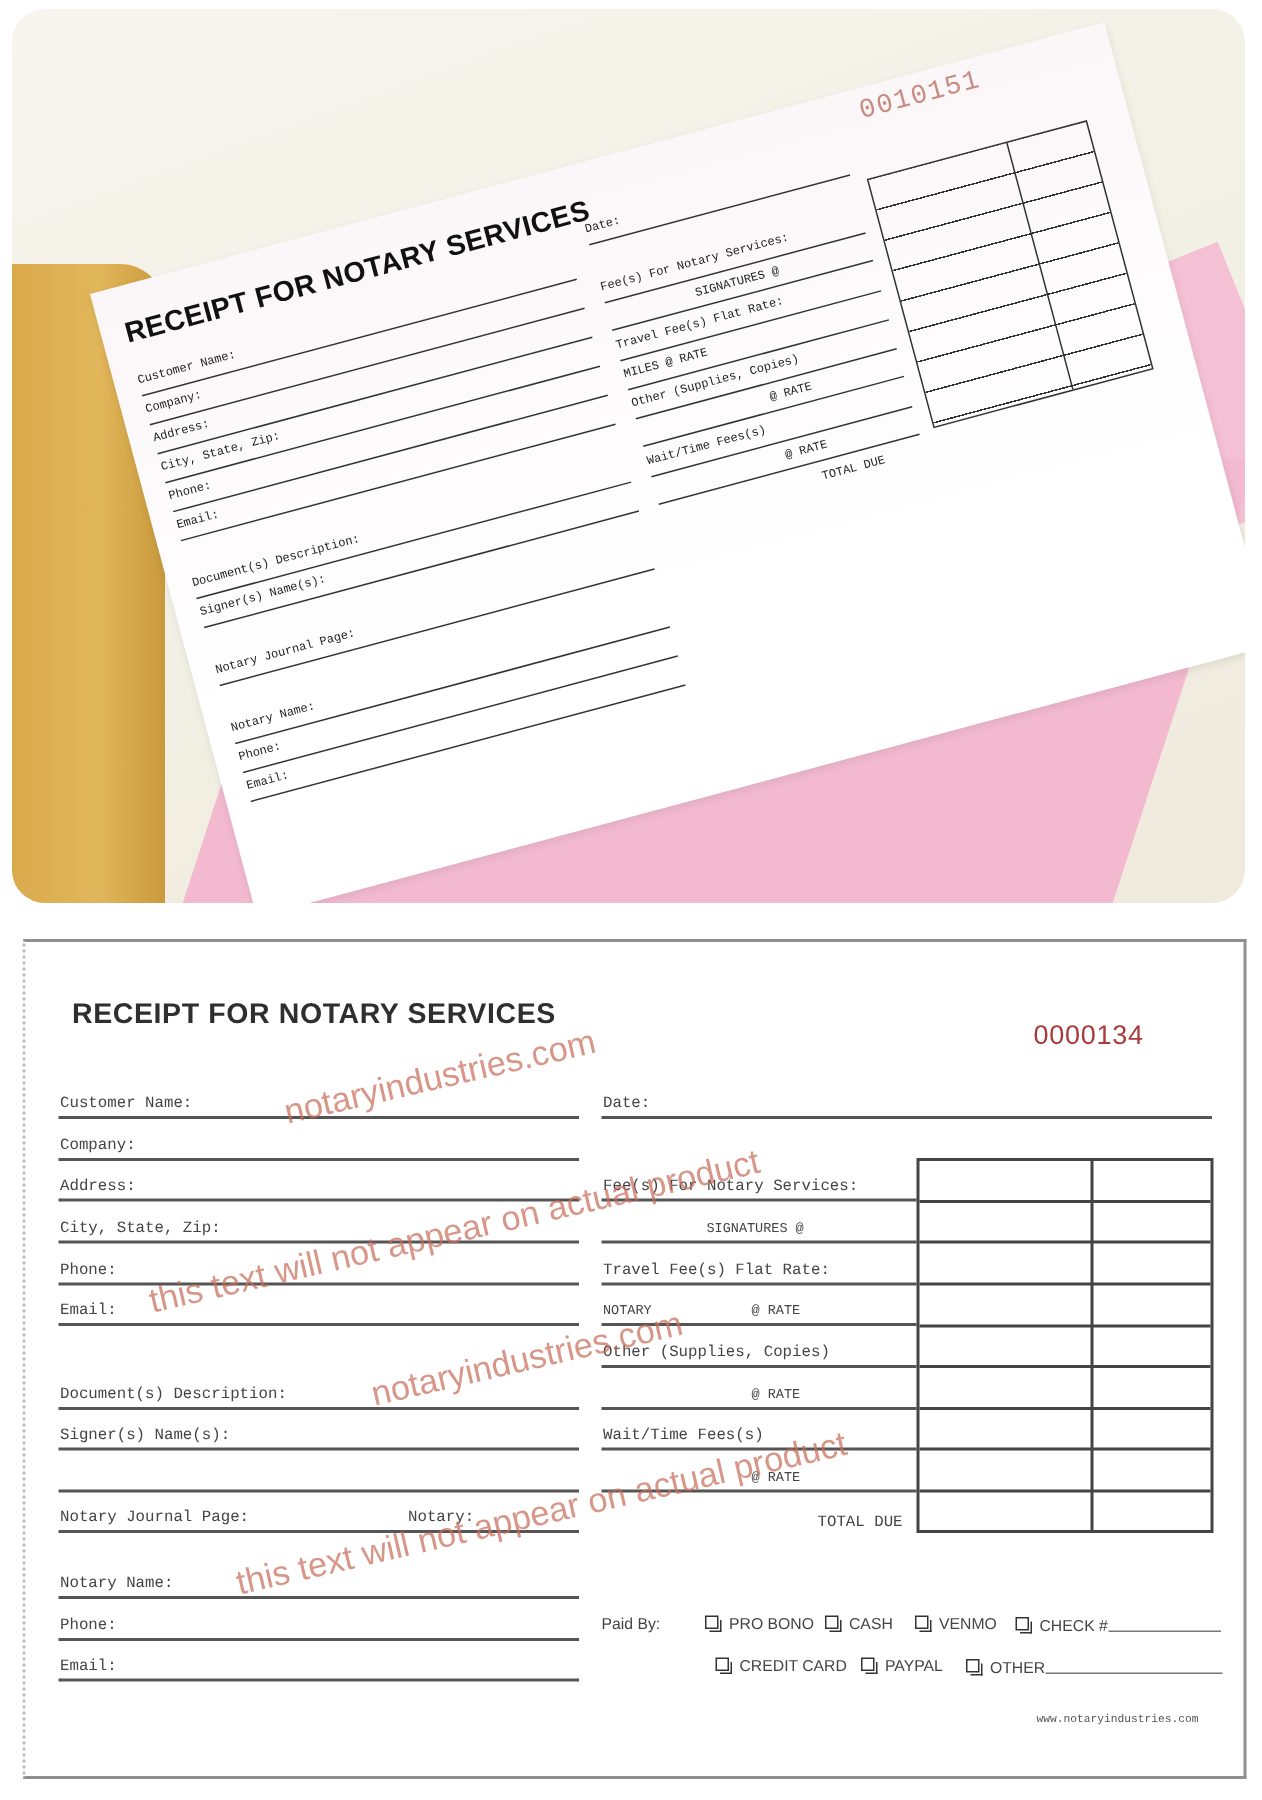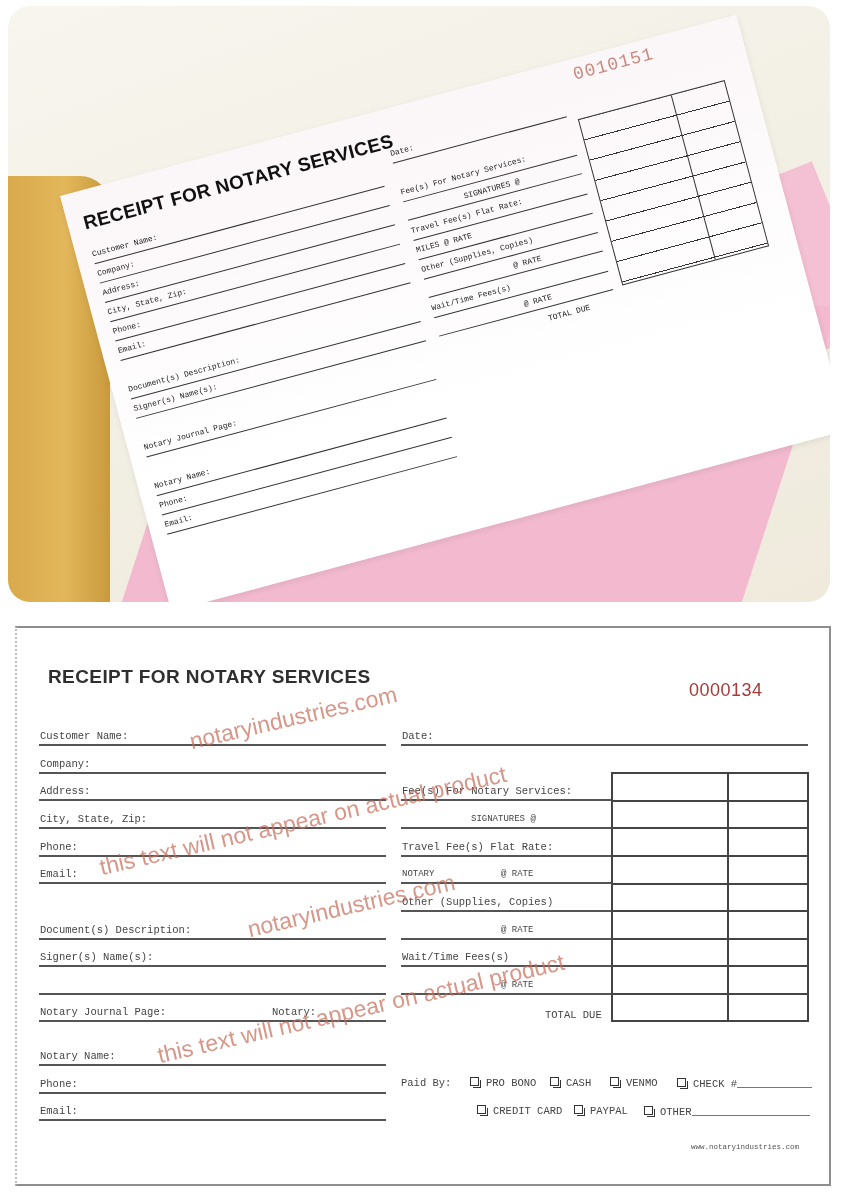--- a/index.html
+++ b/index.html
@@ -99,21 +99,21 @@
     position: absolute; left: 528px; top: 381px;
     font-family: "Liberation Mono", monospace; font-size: 10.5px; color: #444;
   }
   .fee-table {
     position: absolute; left: 594px; top: 144px; width: 198px; height: 250px;
     border: 2px solid #444; box-sizing: border-box;
   }
   .fee-table .col-div { position: absolute; left: 114px; top: 0; bottom: 0; border-left: 2px solid #444; }
   .fee-table .row-div { position: absolute; left: 0; right: 0; border-top: 2px solid #444; }
   .paid {
-    position: absolute; font-family: Liberation Mono, monospace; font-size: 10.5px; color: #444; white-space: nowrap;
+    position: absolute; font-family: Liberation Sans, sans-serif; font-size: 10.5px; color: #444; white-space: nowrap;
   }
   .cb { display: inline-block; width: 7px; height: 7px; border: 1.5px solid #333; margin-right: 7px; vertical-align: 0; position: relative; }
   .cb::after { content:""; position:absolute; right:-3px; bottom:-3px; width:7px; height:7px; border-right:1.5px solid #333; border-bottom:1.5px solid #333; }
   .blank { display: inline-block; border-bottom: 1px solid #777; height: 10px; vertical-align: -1px; }
   .url {
     position: absolute; left: 674px; top: 515px;
     font-family: "Liberation Mono", monospace; font-size: 7.5px; color: #555;
   }
   .wm {
     position: absolute; font-family: "Liberation Sans", sans-serif; color: rgba(200,110,90,0.72);

